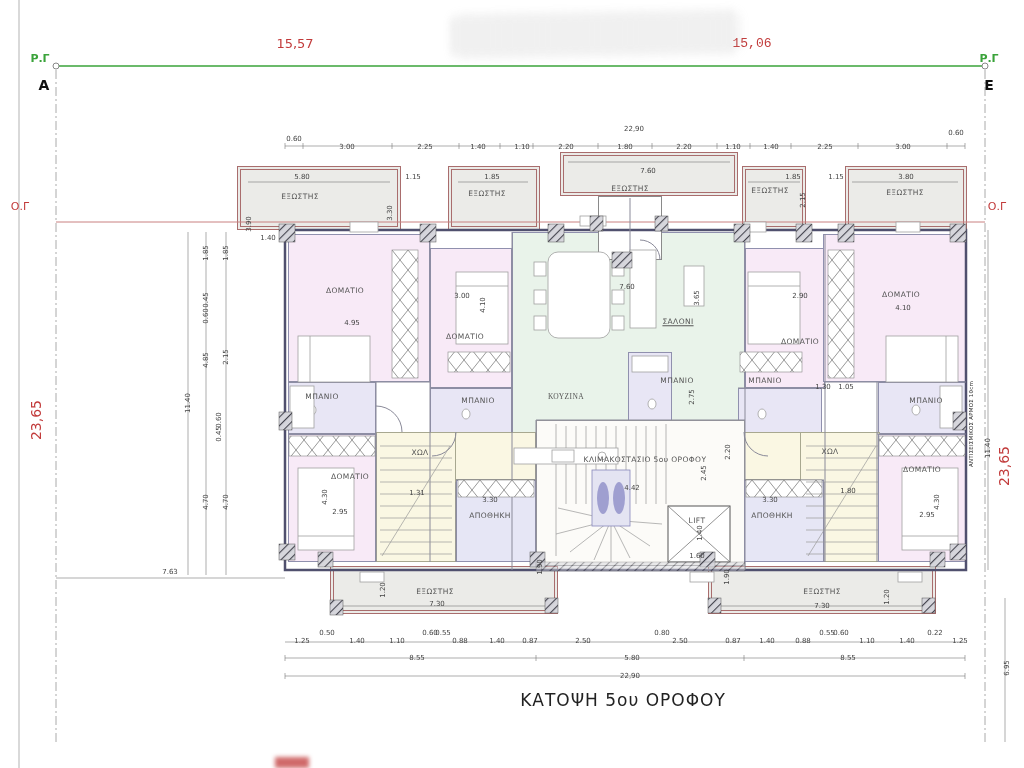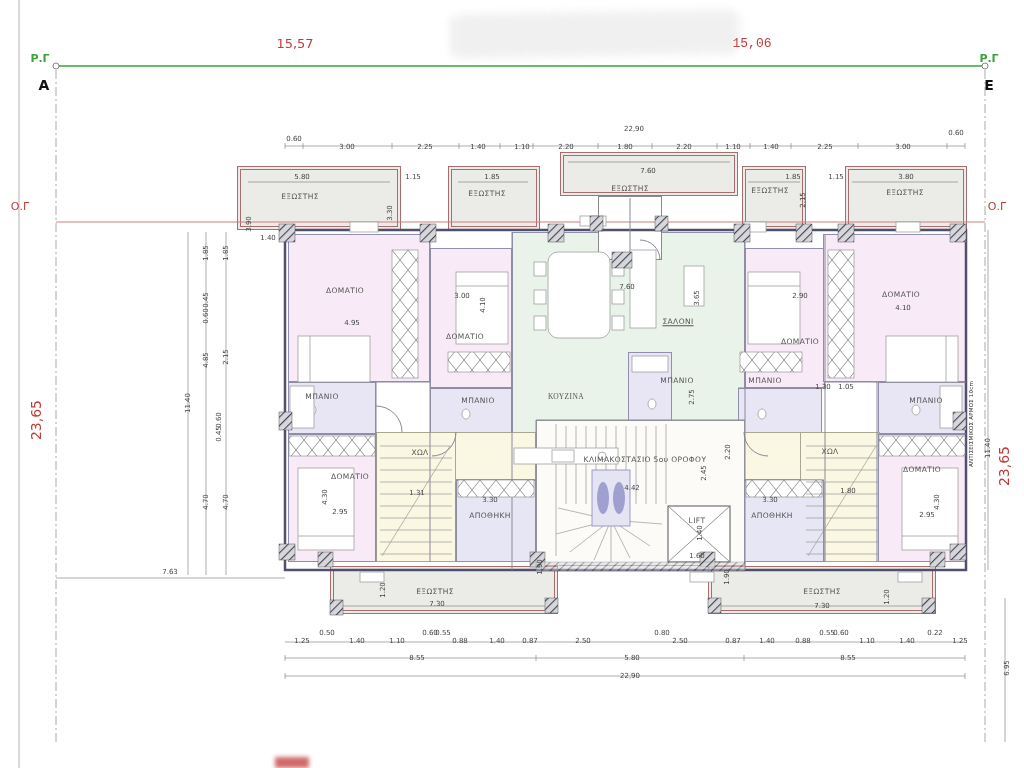--- a/index.html
+++ b/index.html
@@ -340,17 +340,18 @@
       <span class="an dim" style="left: 867px; top: 641px;">1.10</span>
       <span class="an dim" style="left: 907px; top: 641px;">1.40</span>
       <span class="an dim" style="left: 935px; top: 633px;">0.22</span>
       <span class="an dim" style="left: 960px; top: 641px;">1.25</span>
       <span class="an dim" style="left: 417px; top: 658px;">8.55</span>
       <span class="an dim" style="left: 632px; top: 658px;">5.80</span>
       <span class="an dim" style="left: 848px; top: 658px;">8.55</span>
       <span class="an dim" style="left: 630px; top: 676px;">22,90</span>
     </div>
 
+  <div class="title-label" style="left:623px;top:700px;">ΚΑΤΟΨΗ 5ου ΟΡΟΦΟΥ</div>
 
   <div class="watermark"></div>
 
   <div class="redmark"></div>
 </div>
 
 </body></html>

